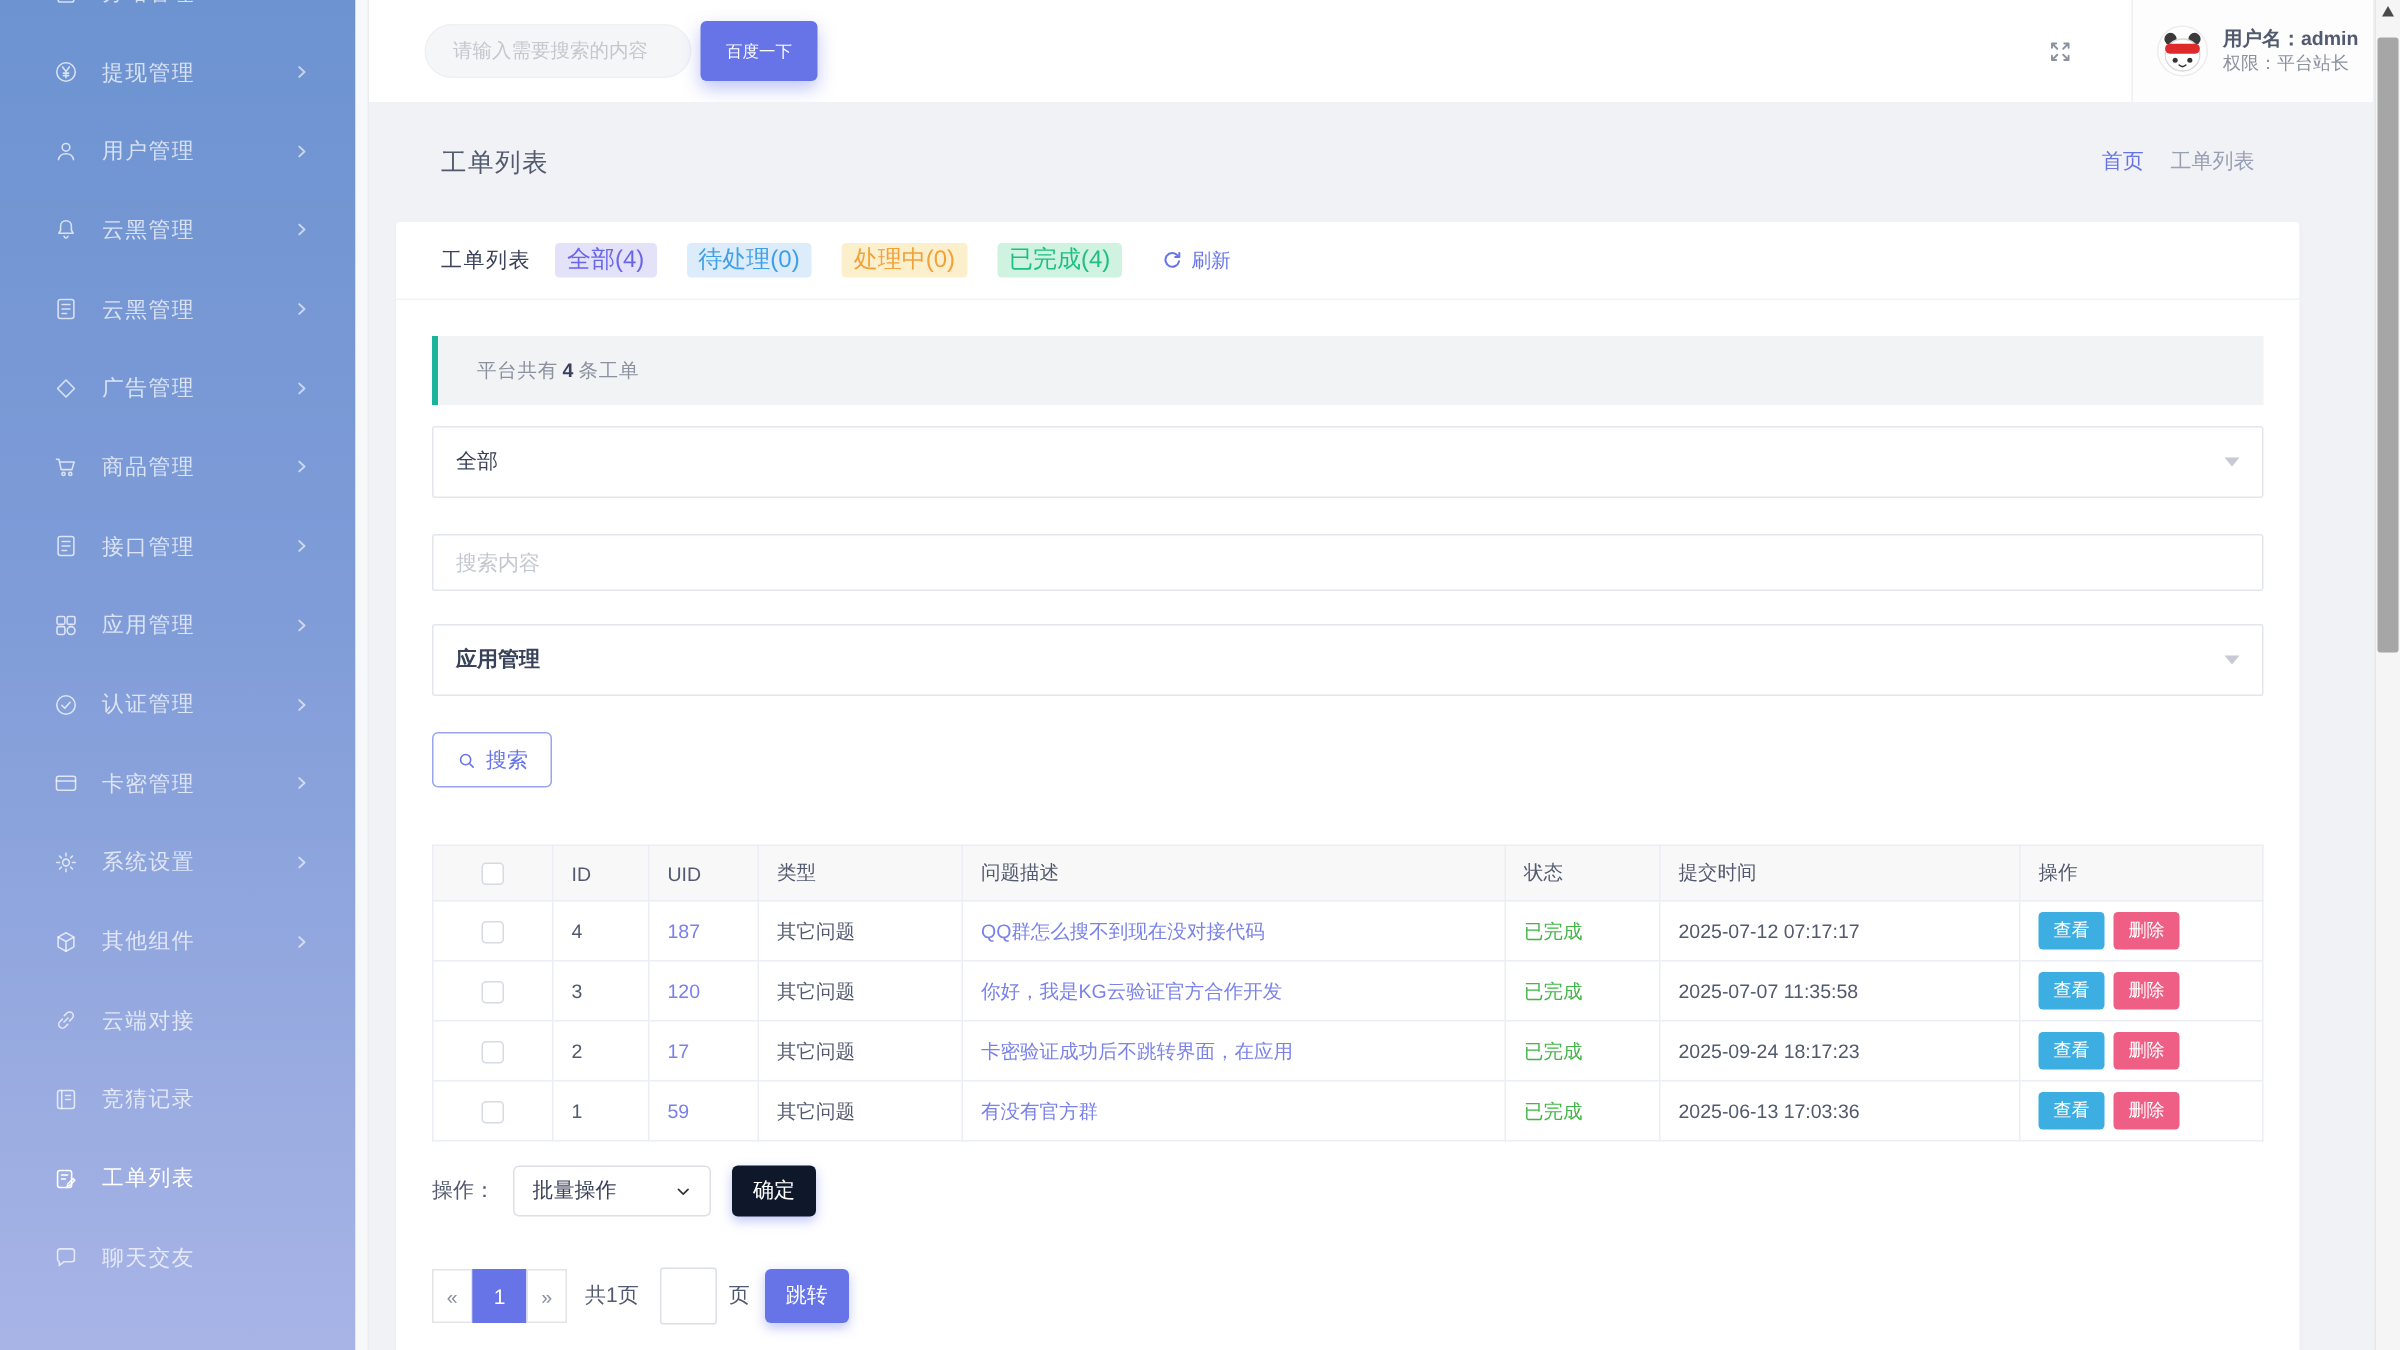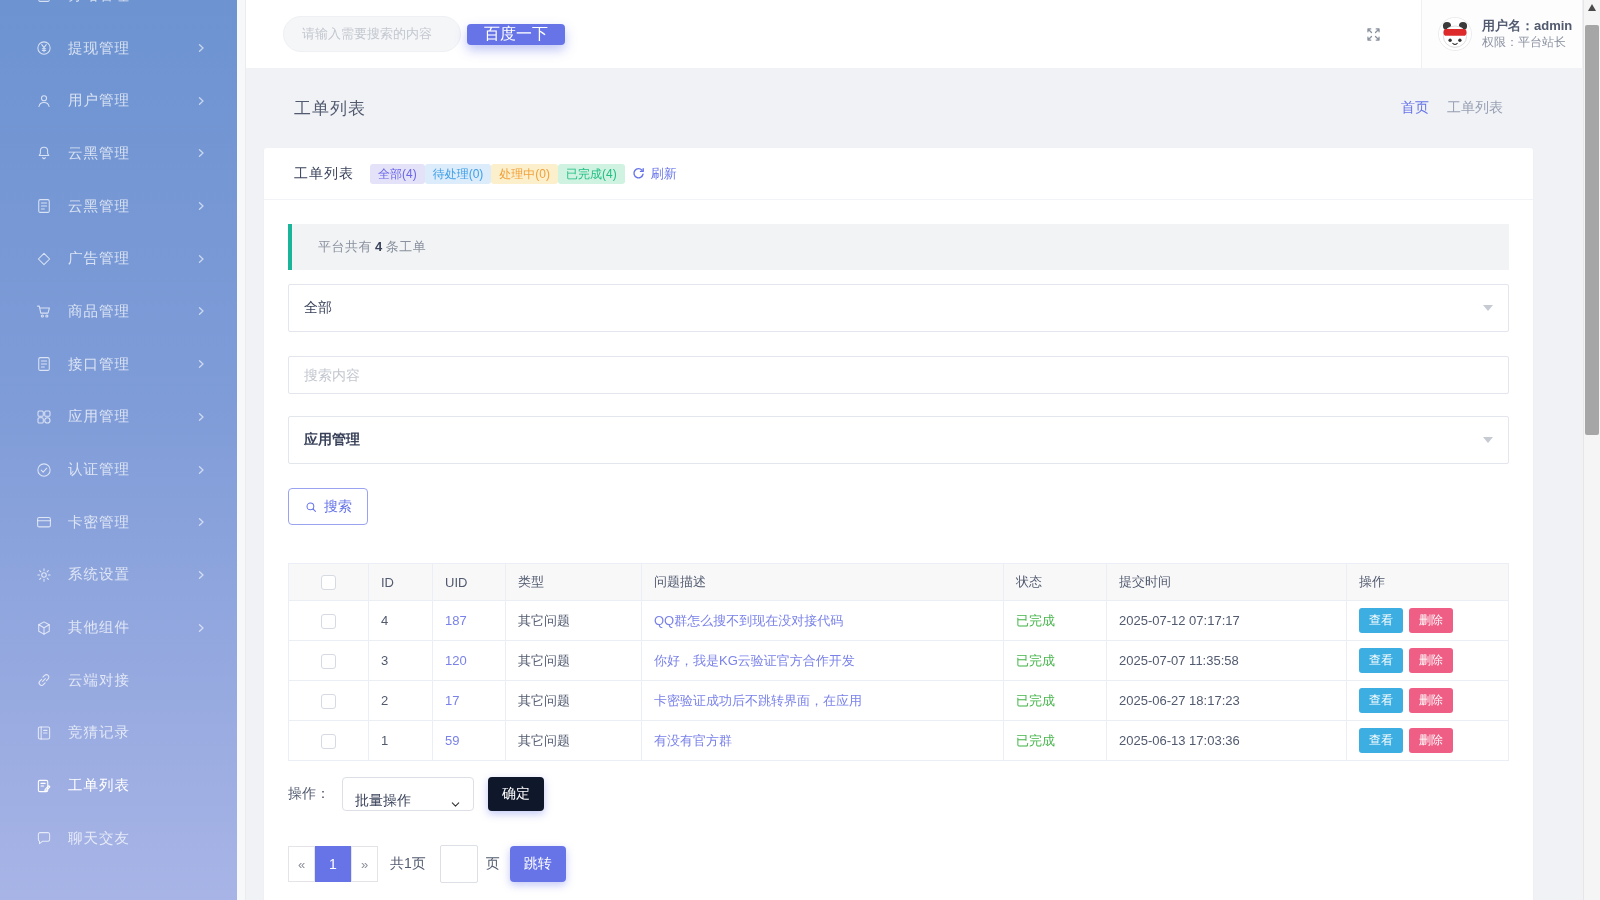--- a/index.html
+++ b/index.html
@@ -25,22 +25,22 @@
   
   .main { flex:1; display:flex; flex-direction:column; min-width:0; }
 
   .topbar { height:68px; background:#fff; display:flex; align-items:center;
     justify-content:space-between; flex:0 0 68px; }
   .tb-search { display:flex; align-items:center; margin-left:37px; }
   .tb-input { width:178px; height:36px; border:1px solid #eef0f3; background:#f5f6f8;
     border-radius:18px; padding:0 18px; font-size:13px; color:#333; outline:none;
     font-family:Liberation Serif, serif; }
   .tb-input::placeholder { color:#c3c7cf; }
-  .tb-btn { margin-left:6px; height:21px; padding:0 17px; background:#6674e8; color:#fff;
-    border:none; border-radius:4px; font-size:16px; cursor:pointer; font-family:inherit;
+  .tb-btn { margin-left:6px; height:40px; padding:0 17px; background:#6674e8; color:#fff;
+    border:none; border-radius:4px; font-size:11px; cursor:pointer; font-family:inherit;
     box-shadow:0 5px 12px rgba(102,116,232,.42); }
   .tb-right { display:flex; align-items:center; height:68px; }
   .expand { color:#8a919f; margin-right:38px; display:inline-flex; cursor:pointer; }
   .expand svg { width:19px; height:19px; }
   .userpanel { display:flex; align-items:center; height:68px; padding:0 16px;
     border-left:1px solid #f0f0f2; border-right:1px solid #f0f0f2; background:#fdfdfe;
     cursor:pointer; width:162px; }
   .avatar { width:34px; height:34px; border-radius:50%; overflow:hidden; flex:0 0 34px;
     border:1px solid #ececec; background:#fff; display:inline-flex; }
   .usertexts { margin-left:10px; line-height:1.25; }
@@ -53,21 +53,21 @@
   .page-title { font-size:17px; font-weight:normal; color:#515a6e; letter-spacing:1px; }
   .breadcrumb { font-size:14px; }
   .bc-home { color:#6674e8; text-decoration:none; cursor:pointer; margin-right:14px; }
   .bc-cur { color:#97a0b3; }
 
   .card { background:#fff; margin:0 50px 0 18px; border-radius:3px;
     box-shadow:0 1px 2px rgba(0,0,0,.04); }
   .card-head { height:52px; display:flex; align-items:center; padding:0 30px;
     border-bottom:1px solid #f2f3f7; }
   .card-title { font-size:14px; color:#39425a; margin-right:16px; letter-spacing:1px; }
-  .tab-badge { font-size:12px; padding:3px 8px; border-radius:3px; margin-right:0;
+  .tab-badge { font-size:16px; padding:3px 8px; border-radius:3px; margin-right:20px;
     cursor:pointer; white-space:nowrap; }
   .refresh { display:inline-flex; align-items:center; color:#6674e8; font-size:13px;
     cursor:pointer; margin-left:6px; }
   .refresh svg { width:15px; height:15px; margin-right:5px; }
 
   .card-body { padding:24px 24px 28px; }
   .alert { background:#f2f3f5; border-left:4px solid #19b49a; padding:14px 26px;
     font-size:13px; color:#8a919f; margin-bottom:14px; letter-spacing:.5px; }
   .alert b { color:#39425a; margin:0 3px; }
 
@@ -97,21 +97,21 @@
     border-radius:3px; background:#fff; vertical-align:middle; cursor:pointer; }
   a.tlink { color:#7a82e9; text-decoration:none; cursor:pointer; }
   .status-done { font-size:13px; }
   .act-btn { display:inline-block; padding:4px 10px; border-radius:3px; color:#fff;
     font-size:12px; cursor:pointer; border:none; font-family:inherit; }
   .act-view { margin-right:6px; }
 
   .batch { display:flex; align-items:center; margin-bottom:34px; }
   .batch-label { font-size:14px; color:#515a6e; margin-right:12px; }
   .batch-select { width:132px; height:34px; border:1px solid #dcdfe6; border-radius:4px;
-    display:flex; align-items:flex-end; justify-content:space-between; padding:0 12px;
+    display:flex; align-items:center; justify-content:space-between; padding:0 12px;
     cursor:pointer; margin-right:14px; background:#fff; }
   .batch-select span { font-size:14px; color:#39425a; }
   .batch-select svg { width:11px; height:11px; color:#333; }
   .confirm-btn { height:34px; padding:0 14px; background:#0f172a; color:#fff; border:none;
     border-radius:4px; font-size:14px; cursor:pointer; font-family:inherit;
     box-shadow:0 3px 8px rgba(102,116,232,.4); }
 
   .pager { display:flex; align-items:center; }
   .pg { display:inline-flex; align-items:center; justify-content:center; height:36px;
     border:1px solid #e4e4e8; background:#fff; color:#8a8f99; font-size:13px;
@@ -493,21 +493,21 @@
                   <td>2025-07-07 11:35:58</td>
                   <td><button class="act-btn act-view" style="background: rgb(60, 174, 226);">查看</button><button class="act-btn" style="background: rgb(239, 94, 133);">删除</button></td>
                 </tr>
                 <tr>
                   <td class="c-center"><span class="cbx"></span></td>
                   <td>2</td>
                   <td><a class="tlink">17</a></td>
                   <td>其它问题</td>
                   <td><a class="tlink">卡密验证成功后不跳转界面，在应用</a></td>
                   <td><span class="status-done" style="color: rgb(68, 181, 73);">已完成</span></td>
-                  <td>2025-06-27 18:17:23</td>
+                  <td>2025-09-24 18:17:23</td>
                   <td><button class="act-btn act-view" style="background: rgb(60, 174, 226);">查看</button><button class="act-btn" style="background: rgb(239, 94, 133);">删除</button></td>
                 </tr>
                 <tr>
                   <td class="c-center"><span class="cbx"></span></td>
                   <td>1</td>
                   <td><a class="tlink">59</a></td>
                   <td>其它问题</td>
                   <td><a class="tlink">有没有官方群</a></td>
                   <td><span class="status-done" style="color: rgb(68, 181, 73);">已完成</span></td>
                   <td>2025-06-13 17:03:36</td>

